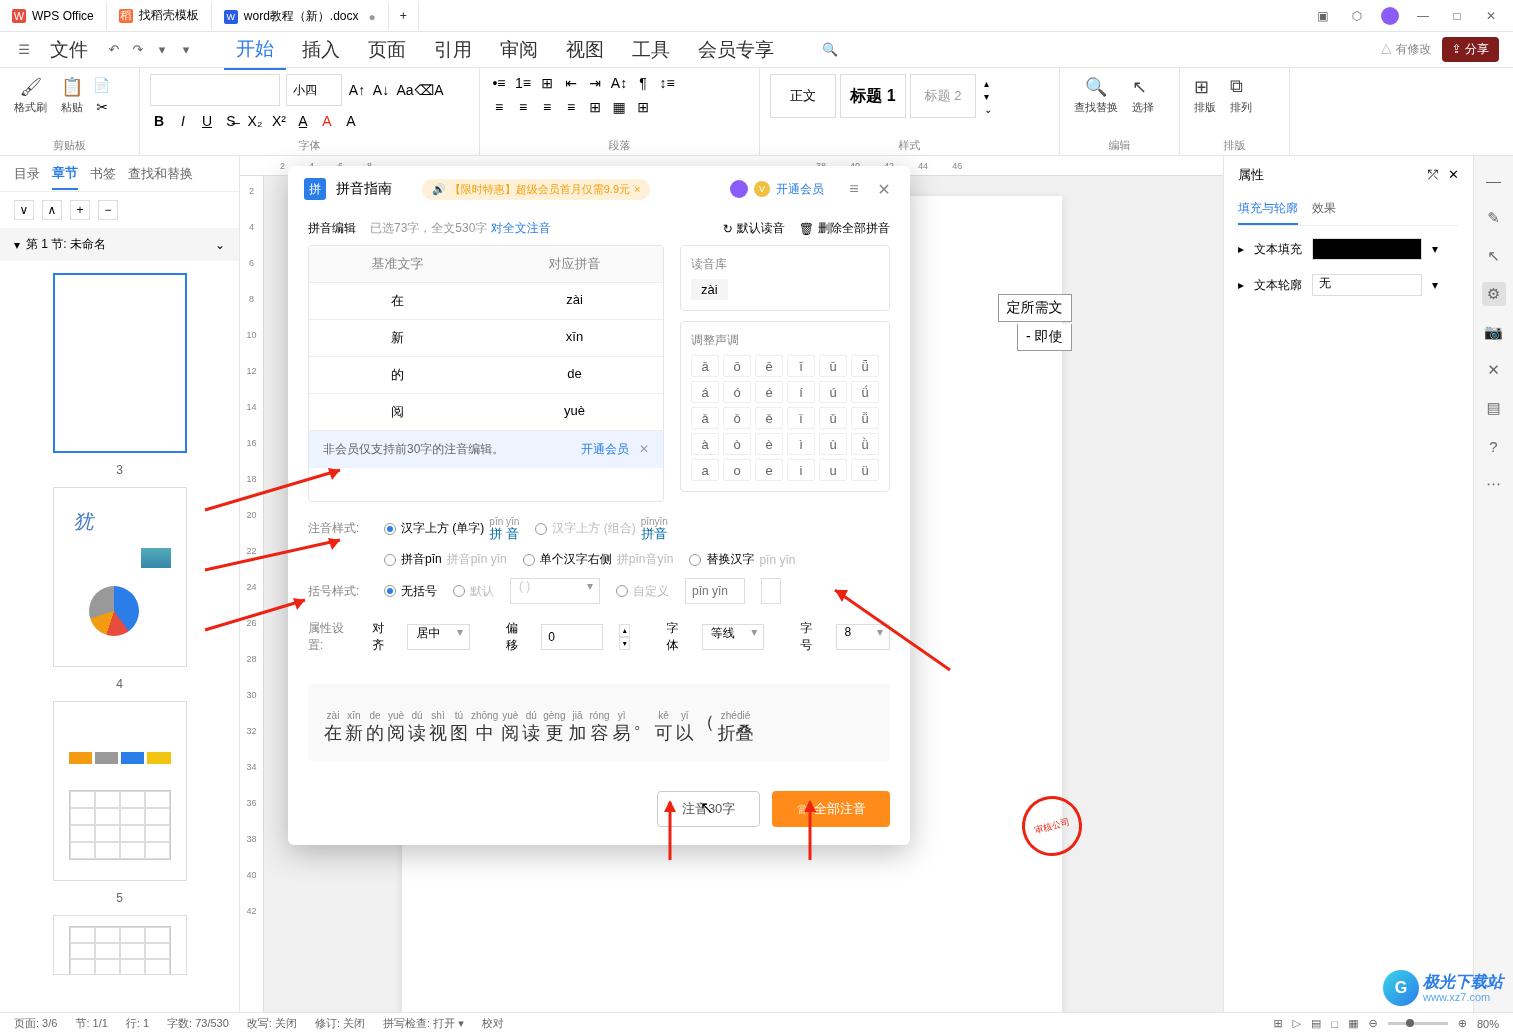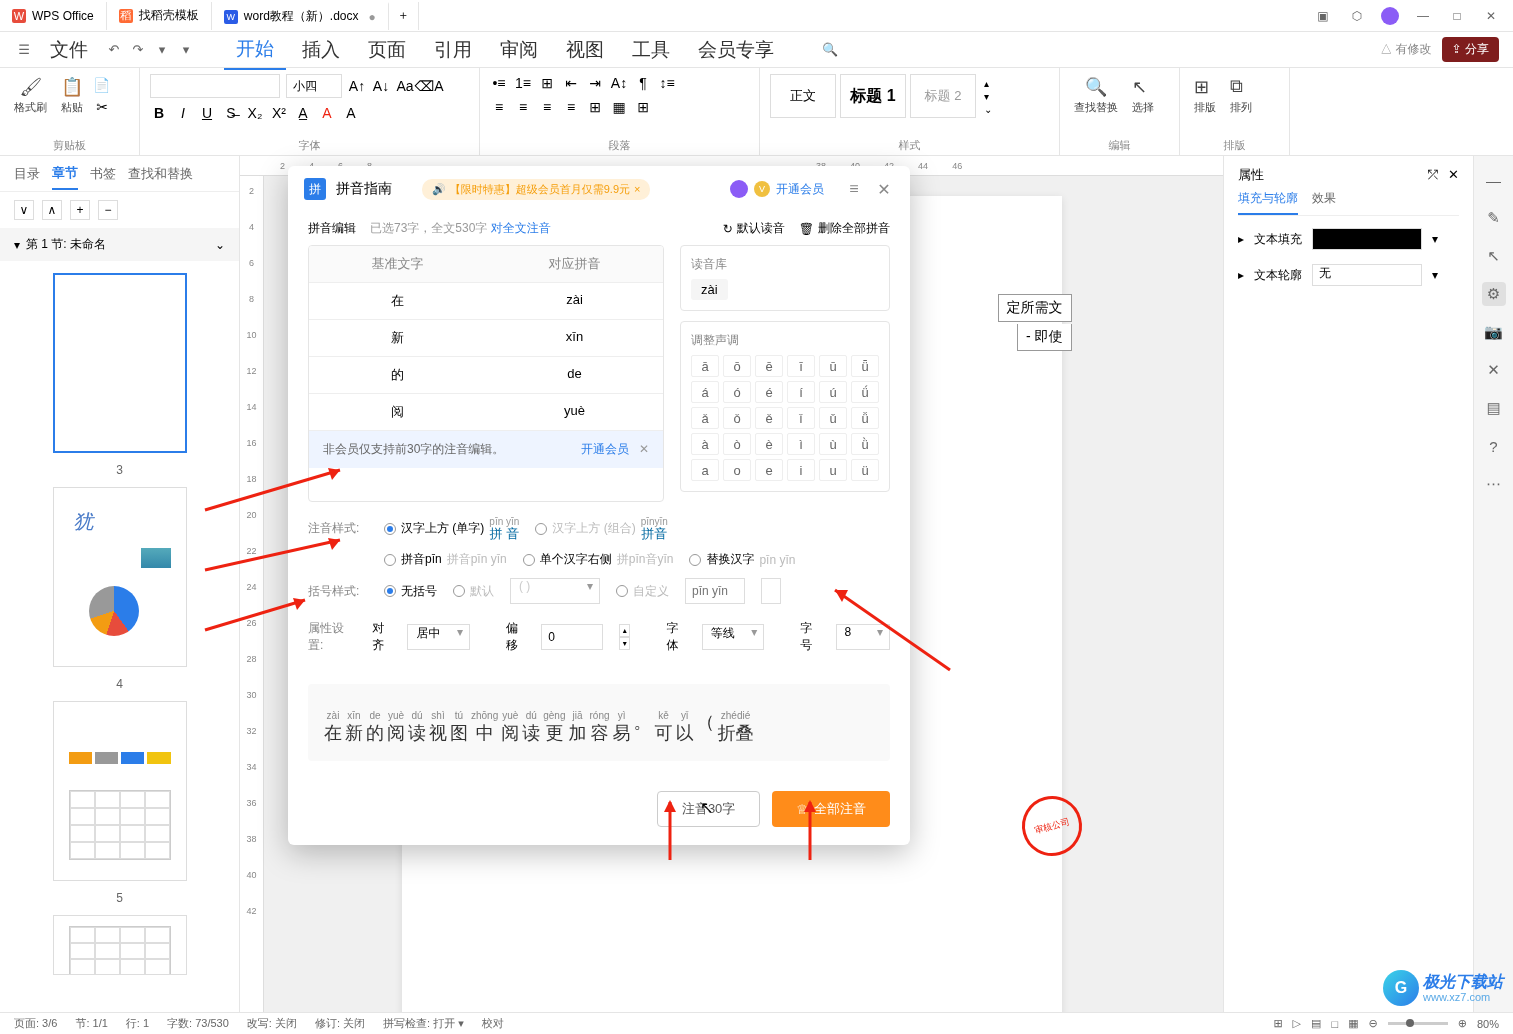--- a/index.html
+++ b/index.html
@@ -26,21 +26,21 @@
 .share-btn { background: #7f1d1d; color: #fff; padding: 4px 10px; border-radius: 4px; font-size: 12px; }
 
 
 .ribbon { height: 88px; background: #fff; display: flex; border-bottom: 1px solid #e5e5e5; }
 .rib-group { border-right: 1px solid #e5e5e5; padding: 6px 10px 2px; display: flex; flex-direction: column; }
 .rib-row { display: flex; align-items: center; gap: 6px; }
 .rib-label { font-size: 11px; color: #888; text-align: center; margin-top: auto; }
 .rib-btn { display: flex; flex-direction: column; align-items: center; gap: 2px; font-size: 11px; color: #444; cursor: pointer; padding: 2px 4px; }
 .rib-icon { width: 18px; height: 18px; display: flex; align-items: center; justify-content: center; font-size: 14px; }
 .rib-icon-lg { width: 22px; height: 22px; font-size: 18px; }
-.font-select { height: 24px; border: 1px solid #ddd; padding: 0 6px; font-size: 12px; background: #fff; }
+.font-select { height: 32px; border: 1px solid #ddd; padding: 0 6px; font-size: 12px; background: #fff; }
 .style-box { width: 66px; height: 44px; border: 1px solid #ddd; display: flex; align-items: center; justify-content: center; font-size: 13px; cursor: pointer; }
 
 
 .leftpane { position: absolute; left: 0; top: 156px; width: 240px; bottom: 22px; background: #fff; border-right: 1px solid #e5e5e5; }
 .nav-tabs { display: flex; height: 36px; align-items: center; gap: 12px; padding: 0 14px; font-size: 13px; border-bottom: 1px solid #eee; }
 .nav-tab { color: #666; cursor: pointer; padding: 6px 0; }
 .nav-tab.active { color: #2b7de9; border-bottom: 2px solid #2b7de9; font-weight: bold; }
 .nav-tools { display: flex; gap: 8px; padding: 8px 14px; }
 .nav-tool { width: 20px; height: 20px; border: 1px solid #ddd; display: flex; align-items: center; justify-content: center; font-size: 12px; cursor: pointer; }
 .section-hdr { background: #f5f5f5; padding: 8px 14px; font-size: 12px; display: flex; align-items: center; gap: 6px; cursor: pointer; }
@@ -51,21 +51,21 @@
 
 
 .docarea { position: absolute; left: 240px; top: 156px; right: 290px; bottom: 22px; background: #f0f0f0; }
 .hruler { height: 20px; background: #fff; border-bottom: 1px solid #ddd; font-size: 9px; color: #888; display: flex; align-items: center; padding-left: 40px; gap: 24px; }
 .doc-canvas { height: calc(100% - 20px); overflow: auto; position: relative; padding: 20px; }
 .vruler { position: absolute; left: 0; top: 0; width: 24px; bottom: 0; background: #fff; border-right: 1px solid #ddd; font-size: 9px; color: #888; display: flex; flex-direction: column; align-items: center; padding-top: 10px; gap: 26px; }
 .page { width: 660px; min-height: 880px; background: #fff; margin: 0 auto 20px; box-shadow: 0 2px 8px rgba(0,0,0,0.1); padding: 60px 70px; position: relative; }
 
 
 .rightpane { position: absolute; right: 40px; top: 156px; width: 250px; bottom: 22px; background: #fff; border-left: 1px solid #e5e5e5; padding: 10px 14px; }
-.prop-hdr { display: flex; align-items: center; justify-content: space-between; font-size: 13px; }
+.prop-hdr { display: flex; align-items: center; justify-content: space-between; font-size: 13px; margin-bottom: 10px; }
 .prop-tabs { display: flex; gap: 14px; font-size: 12px; border-bottom: 1px solid #eee; margin-bottom: 12px; }
 .prop-tab { padding: 6px 0; color: #666; cursor: pointer; }
 .prop-tab.active { color: #2b7de9; border-bottom: 2px solid #2b7de9; }
 .prop-row { display: flex; align-items: center; gap: 10px; font-size: 12px; margin-bottom: 14px; }
 .color-swatch { width: 110px; height: 22px; background: #000; border: 1px solid #ddd; }
 .prop-select { width: 110px; height: 22px; border: 1px solid #ddd; font-size: 12px; padding: 0 6px; }
 
 
 .iconstrip { position: absolute; right: 0; top: 156px; width: 40px; bottom: 22px; background: #f5f5f5; border-left: 1px solid #e5e5e5; display: flex; flex-direction: column; align-items: center; gap: 14px; padding-top: 12px; }
 .strip-icon { width: 24px; height: 24px; display: flex; align-items: center; justify-content: center; color: #666; font-size: 15px; cursor: pointer; }

